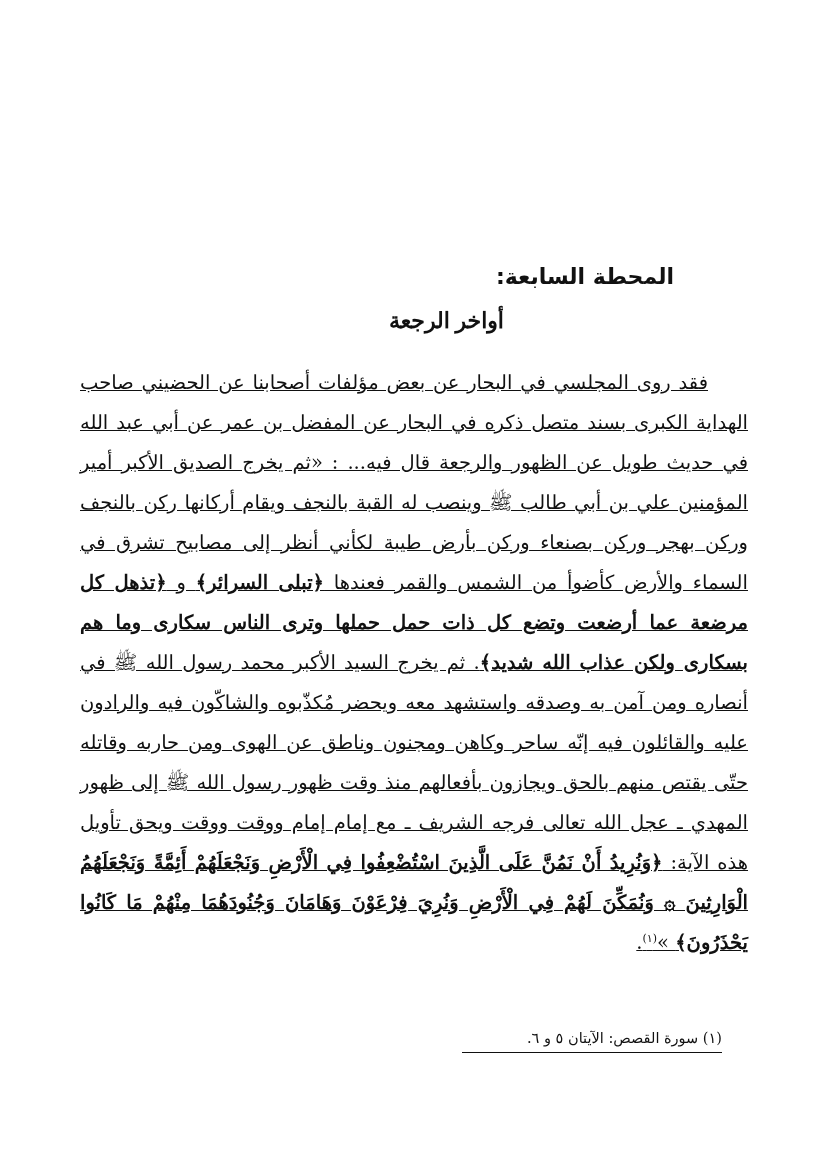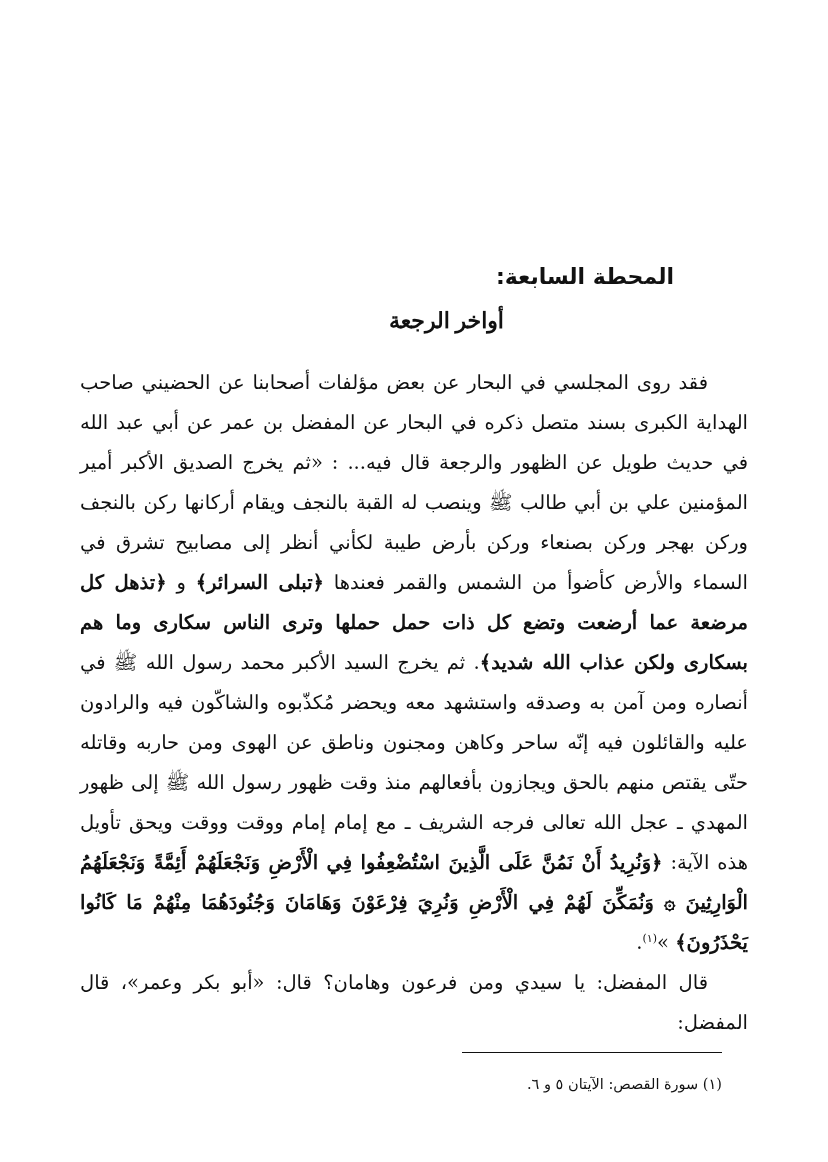--- a/index.html
+++ b/index.html
@@ -44,20 +44,21 @@
     }
     .body-text {
       position: absolute;
       top: 363px;
       left: 80px;
       width: 668px;
       font-size: 19.5px;
       line-height: 40px;
       text-align: justify;
       text-align-last: right;
+      text-decoration: underline;
     }
     .body-text p {
       margin: 0;
       text-indent: 40px;
     }
     .verse {
       font-weight: bold;
     }
     .footnote-ref {
       font-size: 11px;
@@ -67,39 +68,38 @@
     .footnote-rule {
       position: absolute;
       top: 1052px;
       right: 82px;
       width: 260px;
       height: 0;
       border-top: 1.5px solid #111111;
     }
     .footnote {
       position: absolute;
-      top: 1072px;
+      top: 1026px;
       right: 82px;
       font-size: 14.5px;
       line-height: 24px;
       white-space: nowrap;
       text-align: center;
     }
   </style>
 </head>
 <body>
 
 <div class="page">
 
   <div class="section-label">المحطة السابعة:</div>
 
   <div class="chapter-title">أواخر الرجعة</div>
 
   <div class="body-text">
     <p><span>فقد روى المجلسي في البحار عن بعض مؤلفات أصحابنا عن الحضيني صاحب الهداية الكبرى بسند متصل ذكره في البحار عن المفضل بن عمر عن أبي عبد الله في حديث طويل عن الظهور والرجعة قال فيه... : «ثم يخرج الصديق الأكبر أمير المؤمنين علي بن أبي طالب ﷺ وينصب له القبة بالنجف ويقام أركانها ركن بالنجف وركن بهجر وركن بصنعاء وركن بأرض طيبة لكأني أنظر إلى مصابيح تشرق في السماء والأرض كأضوأ من الشمس والقمر فعندها </span><span class="verse">﴿تبلى السرائر﴾</span><span> و </span><span class="verse">﴿تذهل كل مرضعة عما أرضعت وتضع كل ذات حمل حملها وترى الناس سكارى وما هم بسكارى ولكن عذاب الله شديد﴾</span><span>. ثم يخرج السيد الأكبر محمد رسول الله ﷺ في أنصاره ومن آمن به وصدقه واستشهد معه ويحضر مُكذّبوه والشاكّون فيه والرادون عليه والقائلون فيه إنّه ساحر وكاهن ومجنون وناطق عن الهوى ومن حاربه وقاتله حتّى يقتص منهم بالحق ويجازون بأفعالهم منذ وقت ظهور رسول الله ﷺ إلى ظهور المهدي ـ عجل الله تعالى فرجه الشريف ـ مع إمام إمام ووقت ووقت ويحق تأويل هذه الآية: </span><span class="verse">﴿وَنُرِيدُ أَنْ نَمُنَّ عَلَى الَّذِينَ اسْتُضْعِفُوا فِي الْأَرْضِ وَنَجْعَلَهُمْ أَئِمَّةً وَنَجْعَلَهُمُ الْوَارِثِينَ ۞ وَنُمَكِّنَ لَهُمْ فِي الْأَرْضِ وَنُرِيَ فِرْعَوْنَ وَهَامَانَ وَجُنُودَهُمَا مِنْهُمْ مَا كَانُوا يَحْذَرُونَ﴾</span><span> »</span><span class="footnote-ref">(١)</span><span>.</span></p>
-    <p>قال المفضل: يا سيدي ومن فرعون وهامان؟ قال: «أبو بكر وعمر»، قال المفضل:</p>
   </div>
 
   <div class="footnote-rule"></div>
 
   <div class="footnote">(١) سورة القصص: الآيتان ٥ و ٦.</div>
 
 </div>
 
 </body></html>

